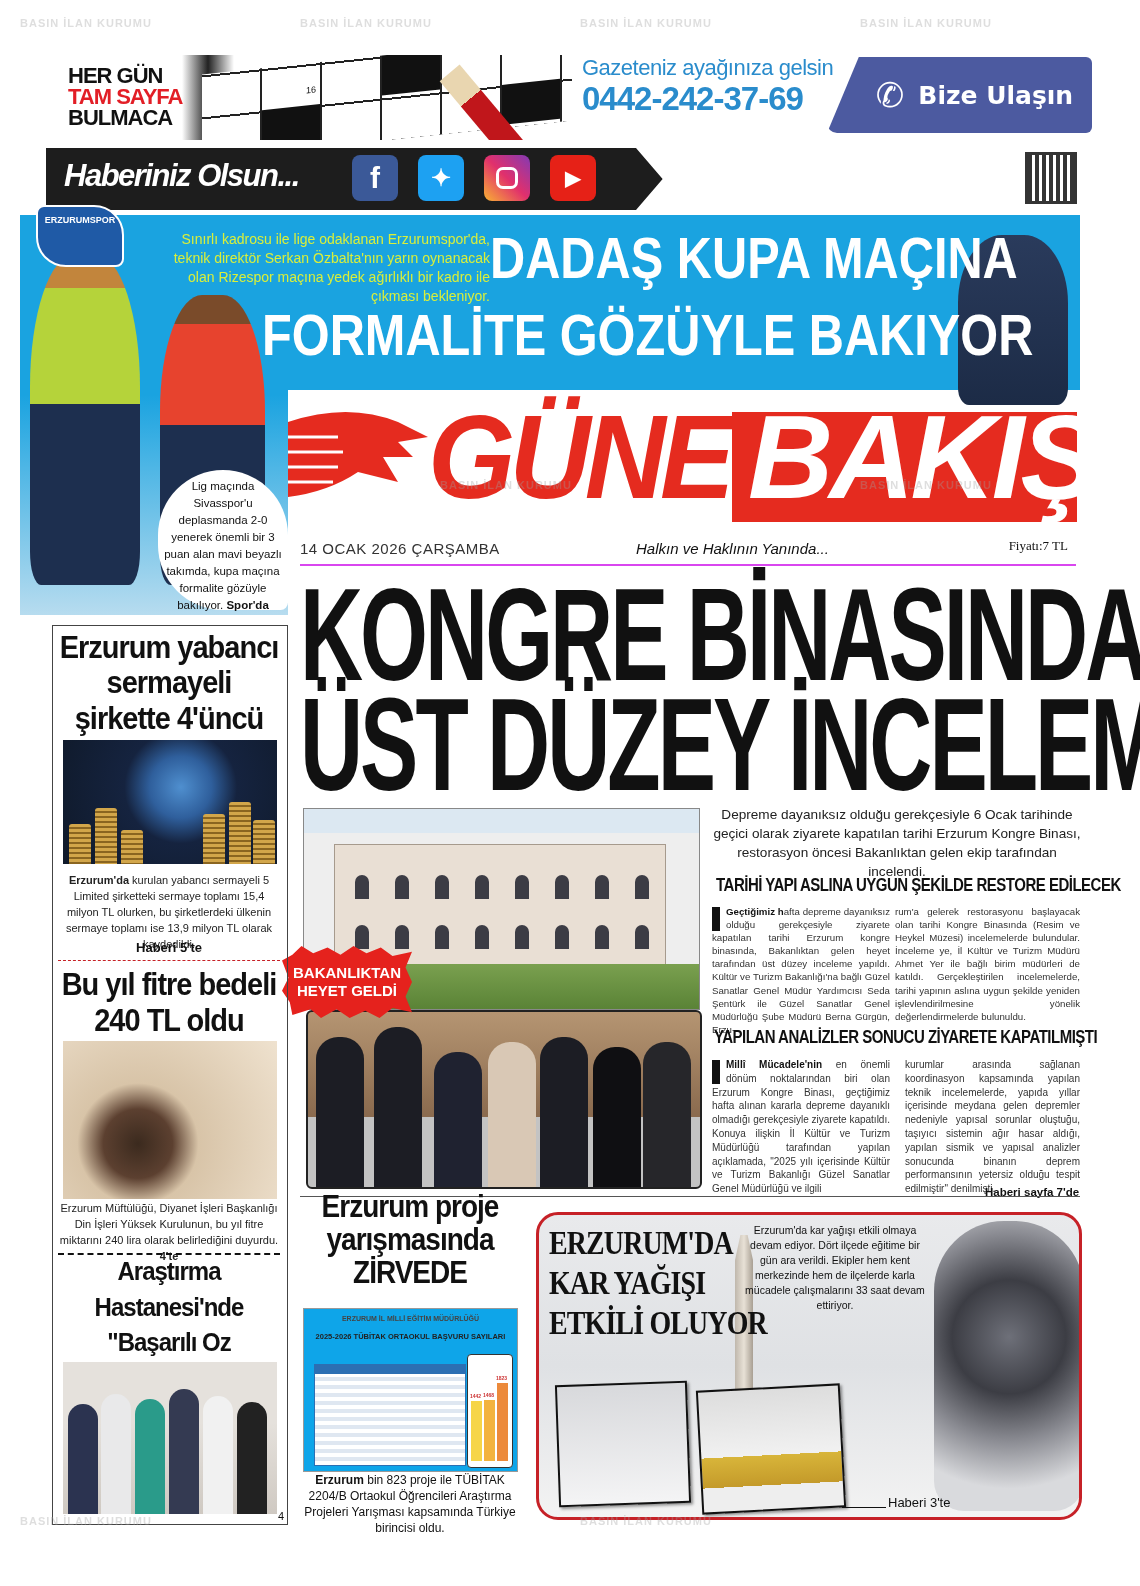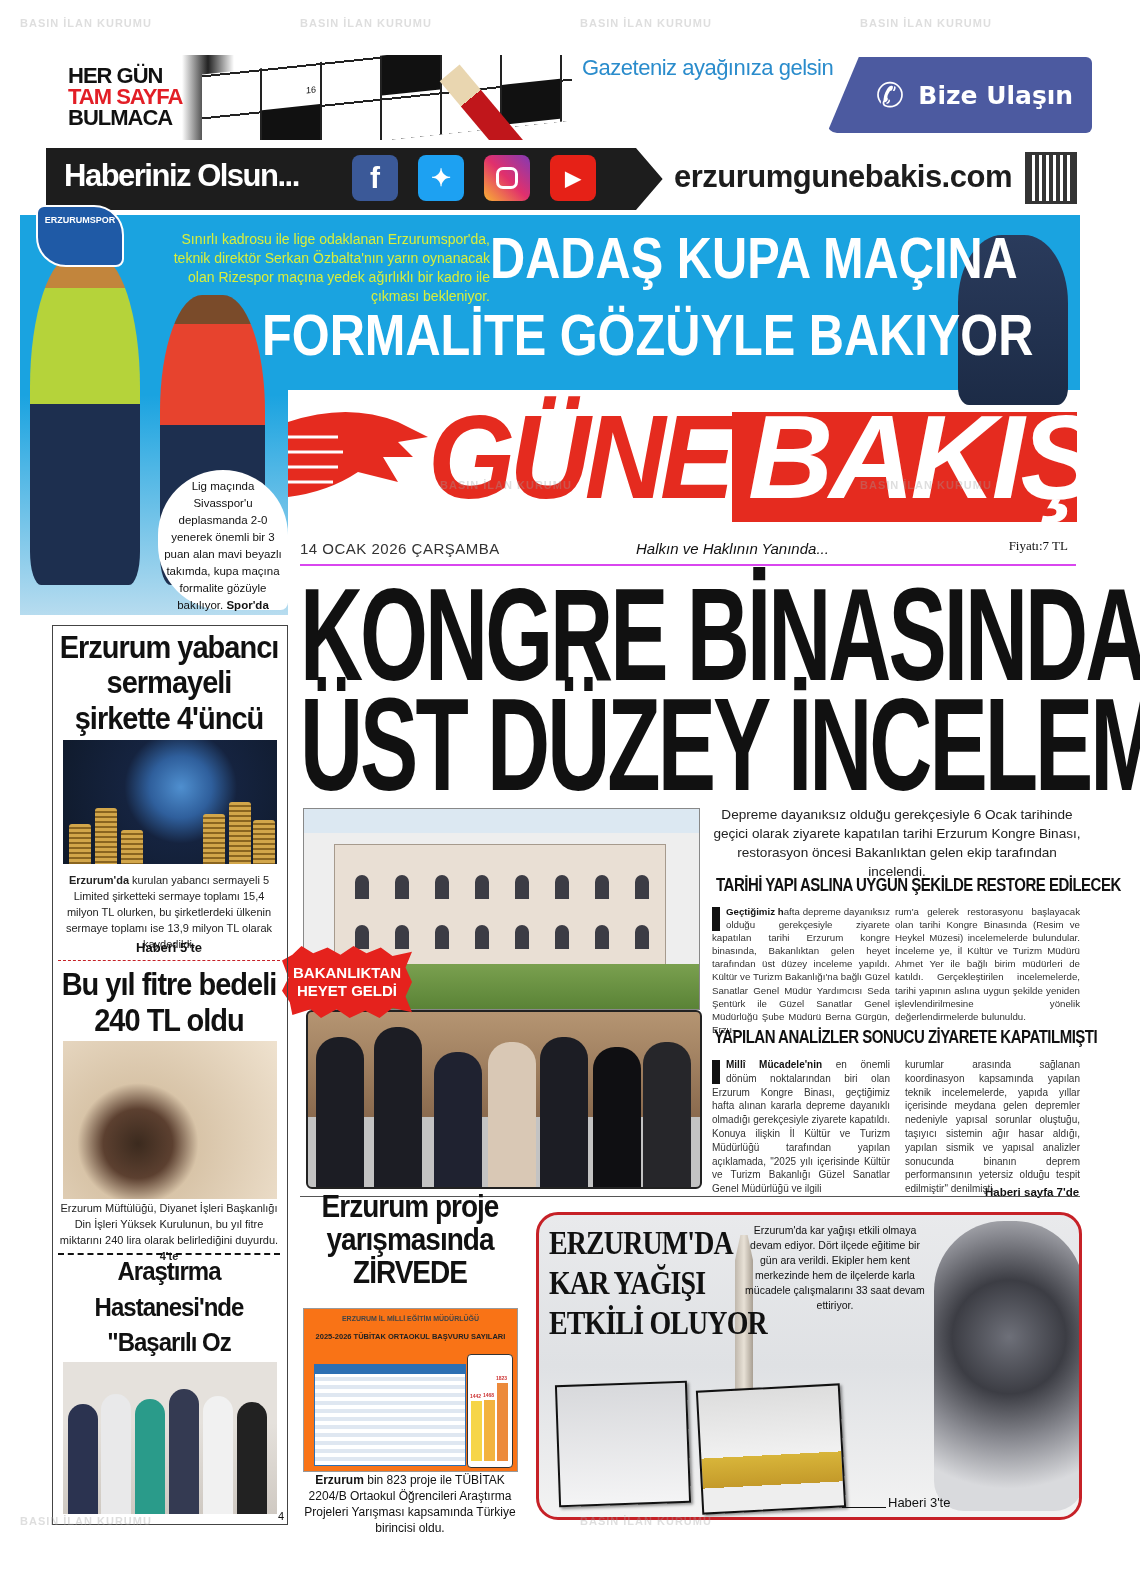--- a/index.html
+++ b/index.html
@@ -17,21 +17,21 @@
   .pencil{position:absolute;left:420px;top:5px;width:26px;height:110px;background:linear-gradient(#e9d6b0 0 30%,#c0161b 30%);transform:rotate(-40deg);}
   .puzzle-title{position:absolute;left:16px;top:10px;font-weight:900;font-size:22px;line-height:21px;letter-spacing:-1px;}
   .puzzle-title .red{color:#e21e26;}
   .sub-block{left:530px;top:0;}
   .sub-text{font-size:22px;color:#2a8ccc;font-family:"Liberation Sans",sans-serif;letter-spacing:-0.5px;}
   .phone{font-size:33px;font-weight:900;color:#2a8ccc;letter-spacing:-1px;line-height:36px;}
   .contact-btn{left:775px;top:2px;width:265px;height:76px;background:#4c5aa0;border-radius:10px 6px 6px 10px;clip-path:polygon(12% 0,100% 0,100% 100%,0 100%);display:flex;align-items:center;justify-content:center;color:#fff;font-size:25px;font-family:"DejaVu Sans",sans-serif;font-weight:bold;gap:14px;padding-left:30px;box-sizing:border-box;}
   .contact-btn .ph{font-size:34px;}
   
   .social{left:46px;top:148px;width:1034px;height:62px;background:#1d1d1d;}
-  .social .slogan{position:absolute;left:18px;top:10px;color:#fff;font-weight:900;font-size:31px;letter-spacing:-1.5px;}
+  .social .slogan{position:absolute;left:18px;top:10px;color:#fff;font-style:italic;font-weight:900;font-size:31px;letter-spacing:-1.5px;}
   .sicon{position:absolute;top:7px;width:46px;height:46px;border-radius:8px;color:#fff;display:flex;align-items:center;justify-content:center;font-weight:900;font-size:30px;}
   .site-box{position:absolute;left:590px;top:0;width:444px;height:62px;background:#fff;clip-path:polygon(0 0,100% 0,100% 100%,0 100%,6% 50%);}
   .site{position:absolute;left:628px;top:11px;font-size:31px;font-weight:bold;color:#1d1d1d;letter-spacing:-0.5px;}
   .qr{position:absolute;right:6px;top:7px;width:46px;height:46px;background:
     repeating-linear-gradient(90deg,#111 0 4px,#fff 4px 7px),#111;opacity:.85;outline:3px solid #111;}
   
   .sport{left:46px;top:215px;width:1034px;height:175px;background:#1aa3e0;}
   .player{position:absolute;border-radius:40% 40% 10% 10%;}
   .club-logo{left:36px;top:205px;width:88px;height:62px;background:#1f5aa6;border:2px solid #fff;border-radius:8px 30px 8px 30px;color:#fff;font-size:9px;font-weight:bold;display:flex;align-items:flex-start;justify-content:center;padding-top:8px;box-sizing:border-box;}
   
@@ -69,21 +69,21 @@
   
   .leftcol{left:52px;top:625px;width:234px;height:898px;border:1px solid #444;}
   .lhead{font-weight:900;font-size:29px;line-height:32px;text-align:center;font-family:"Liberation Sans Narrow","Liberation Sans",sans-serif;letter-spacing:-1px;transform:scaleY(1.1);}
   .ltext{font-size:11px;line-height:16px;text-align:center;color:#222;font-family:"Liberation Sans Narrow","Liberation Sans",sans-serif;}
   .coins{left:63px;top:740px;width:214px;height:124px;background:radial-gradient(circle at 55% 38%,#4f8fcf 0,#2f5f9c 22%,#15233f 40%,#0f1929 100%);overflow:hidden;}
   .coinstack{position:absolute;bottom:0;width:22px;background:repeating-linear-gradient(#d2a64a 0 3px,#8a6520 3px 5px);border-radius:3px 3px 0 0;}
   .dates{left:63px;top:1041px;width:214px;height:158px;background:radial-gradient(circle at 35% 65%,#3b2a1e 0,#5c4030 20%,#d8c4a8 35%,#efe2cf 100%);}
   .team{left:63px;top:1362px;width:214px;height:152px;background:linear-gradient(#e5e1dc 0,#e5e1dc 40%,#cfc9c2 100%);overflow:hidden;}
   
   .proje{left:302px;top:1195px;width:216px;}
-  .tub{left:303px;top:1308px;width:213px;height:162px;border:1px solid #999;background:#f97316;}
+  .tub{left:303px;top:1308px;width:213px;height:162px;border:1px solid #999;background:#0ea5e9;}
   .tub-h1{font-size:7px;font-weight:bold;text-align:center;color:#444;margin-top:6px;}
   .tub-h2{font-size:7.5px;font-weight:900;text-align:center;color:#222;margin-top:10px;}
   .tub-table{position:absolute;left:10px;top:55px;width:150px;height:100px;background:repeating-linear-gradient(#fff 0 4px,#dfe7f1 4px 8px);border:1px solid #2c6fb3;}
   .tub-table::before{content:"";position:absolute;left:0;top:0;width:100%;height:9px;background:#2c6fb3;}
   .tub-chart{position:absolute;left:163px;top:45px;width:44px;height:112px;background:#fff;border:1px solid #333;border-radius:4px;}
   .bar{position:absolute;bottom:6px;width:11px;}
   .bar span{position:absolute;top:-8px;left:-1px;font-size:5px;color:#c33;font-weight:bold;}
   .tubcap{left:302px;top:1472px;width:216px;font-size:12px;line-height:16px;text-align:center;font-family:"Liberation Sans Narrow","Liberation Sans",sans-serif;}
   
   .snow{left:536px;top:1212px;width:540px;height:302px;border:3px solid #c62127;border-radius:22px;overflow:hidden;background:linear-gradient(#e9eaec,#dfe1e4 50%,#f3f3f3);}
@@ -111,37 +111,37 @@
     </div>
     <div class="pencil"></div>
     <div class="puzzle-title">
       <div>HER GÜN</div>
       <div class="red">TAM SAYFA</div>
       <div>BULMACA</div>
     </div>
   </div>
   <div class="abs sub-block">
     <div class="sub-text">Gazeteniz ayağınıza gelsin</div>
+    <div class="phone">0442-242-37-69</div>
   </div>
   <div class="abs contact-btn">
     <span class="ph">✆</span>
     <span>Bize Ulaşın</span>
   </div>
 </div>
 
 <div class="abs social">
   <div class="slogan">Haberiniz Olsun...</div>
   <div class="sicon" style="left:306px;background:#3b5998">f</div>
   <div class="sicon" style="left:372px;background:#1da1f2;font-size:24px">✦</div>
   <div class="sicon" style="left:438px;background:linear-gradient(45deg,#f9b233,#e1306c,#833ab4)">
       <span style="display:inline-block;width:22px;height:22px;border:3px solid #fff;border-radius:7px;box-sizing:border-box"></span>
     </div>
   <div class="sicon" style="left:504px;background:#e62117;font-size:20px">▶</div>
   <div class="site-box"></div>
-  <div class="site">erzurumgunebakis.com</div>
   <div class="qr"></div>
 </div>
 
 <div class="abs sport-photo">
   <div class="player" style="left:10px;top:40px;width:110px;height:330px;background:linear-gradient(#c2853c 0 10%,#b5d33a 10% 45%,#1d2f4f 45%)"></div>
   <div class="player" style="left:140px;top:80px;width:105px;height:290px;background:linear-gradient(#7a4b2a 0 10%,#e7432e 10% 45%,#1d2f4f 45%)"></div>
 </div>
 <div class="abs sport" style="left:288px;width:792px;background:#1aa3e0">
   <div class="player" style="left:670px;top:20px;width:110px;height:170px;background:linear-gradient(#2a3b5c,#1c2b46)"></div>
 </div>

